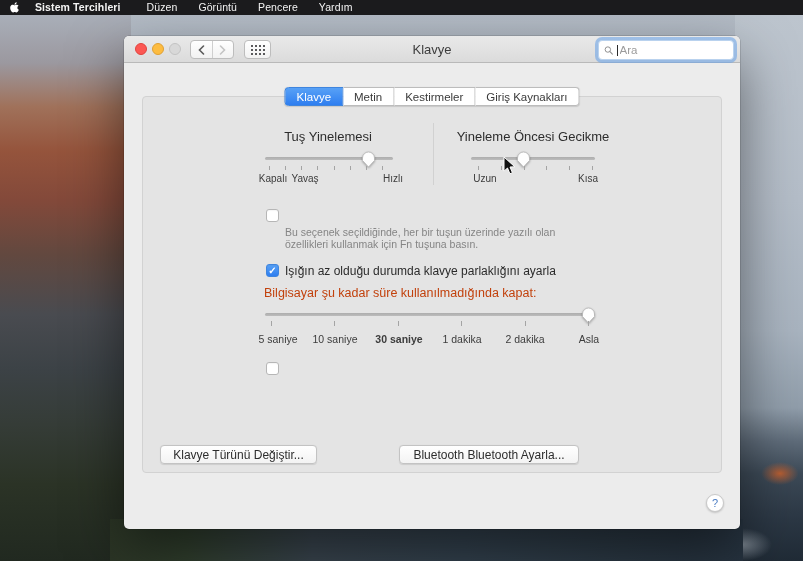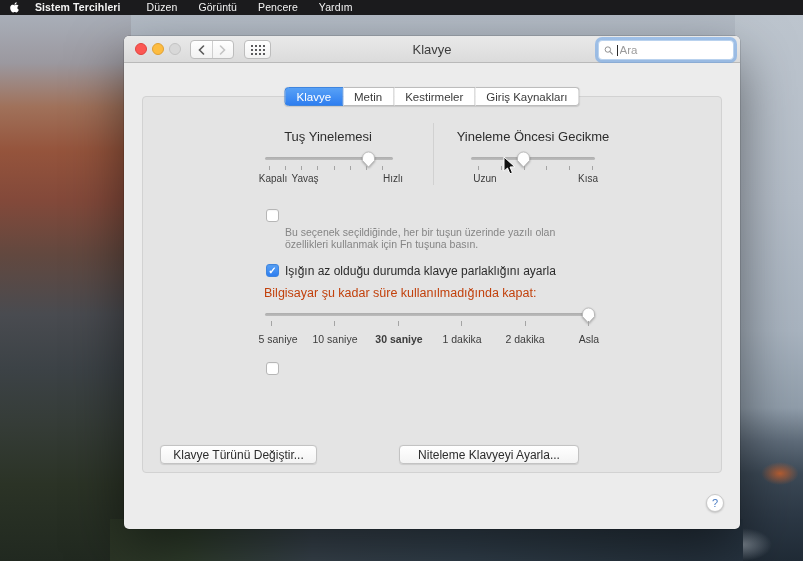--- a/index.html
+++ b/index.html
@@ -225,21 +225,21 @@
     <span class="tick-label" style="left:192px; top:236px; font-size:10.5px;">10 saniye</span>
     <span class="tick-label" style="left:256px; top:236px; font-size:10.5px;font-weight:bold;">30 saniye</span>
     <span class="tick-label" style="left:319px; top:236px; font-size:10.5px;">1 dakika</span>
     <span class="tick-label" style="left:382px; top:236px; font-size:10.5px;">2 dakika</span>
     <span class="tick-label" style="left:446px; top:236px; font-size:10.5px;">Asla</span>
 
     <span class="cb" style="left:123px; top:265px;"></span>
   </div>
 
   <div class="push-btn" style="left:36px; top:409px; width:157px;">Klavye Türünü Değiştir...</div>
-  <div class="push-btn" style="left:275px; top:409px; width:180px;">Niteleme Klavyeyi Ayarla...</div>
+  <div class="push-btn" style="left:275px; top:409px; width:180px;">Bluetooth Bluetooth Ayarla...</div>
   <div class="help-btn">?</div>
 </div>
 
 <div class="cursor">
   <svg width="14" height="20" viewBox="0 0 14 20">
       <path d="M1 1 L1 15.2 L4.5 12 L6.9 17.8 L9.4 16.7 L7 11 L11.8 10.8 Z" fill="#111" stroke="#fff" stroke-width="1"></path>
     </svg>
 </div>
 
 </body></html>

